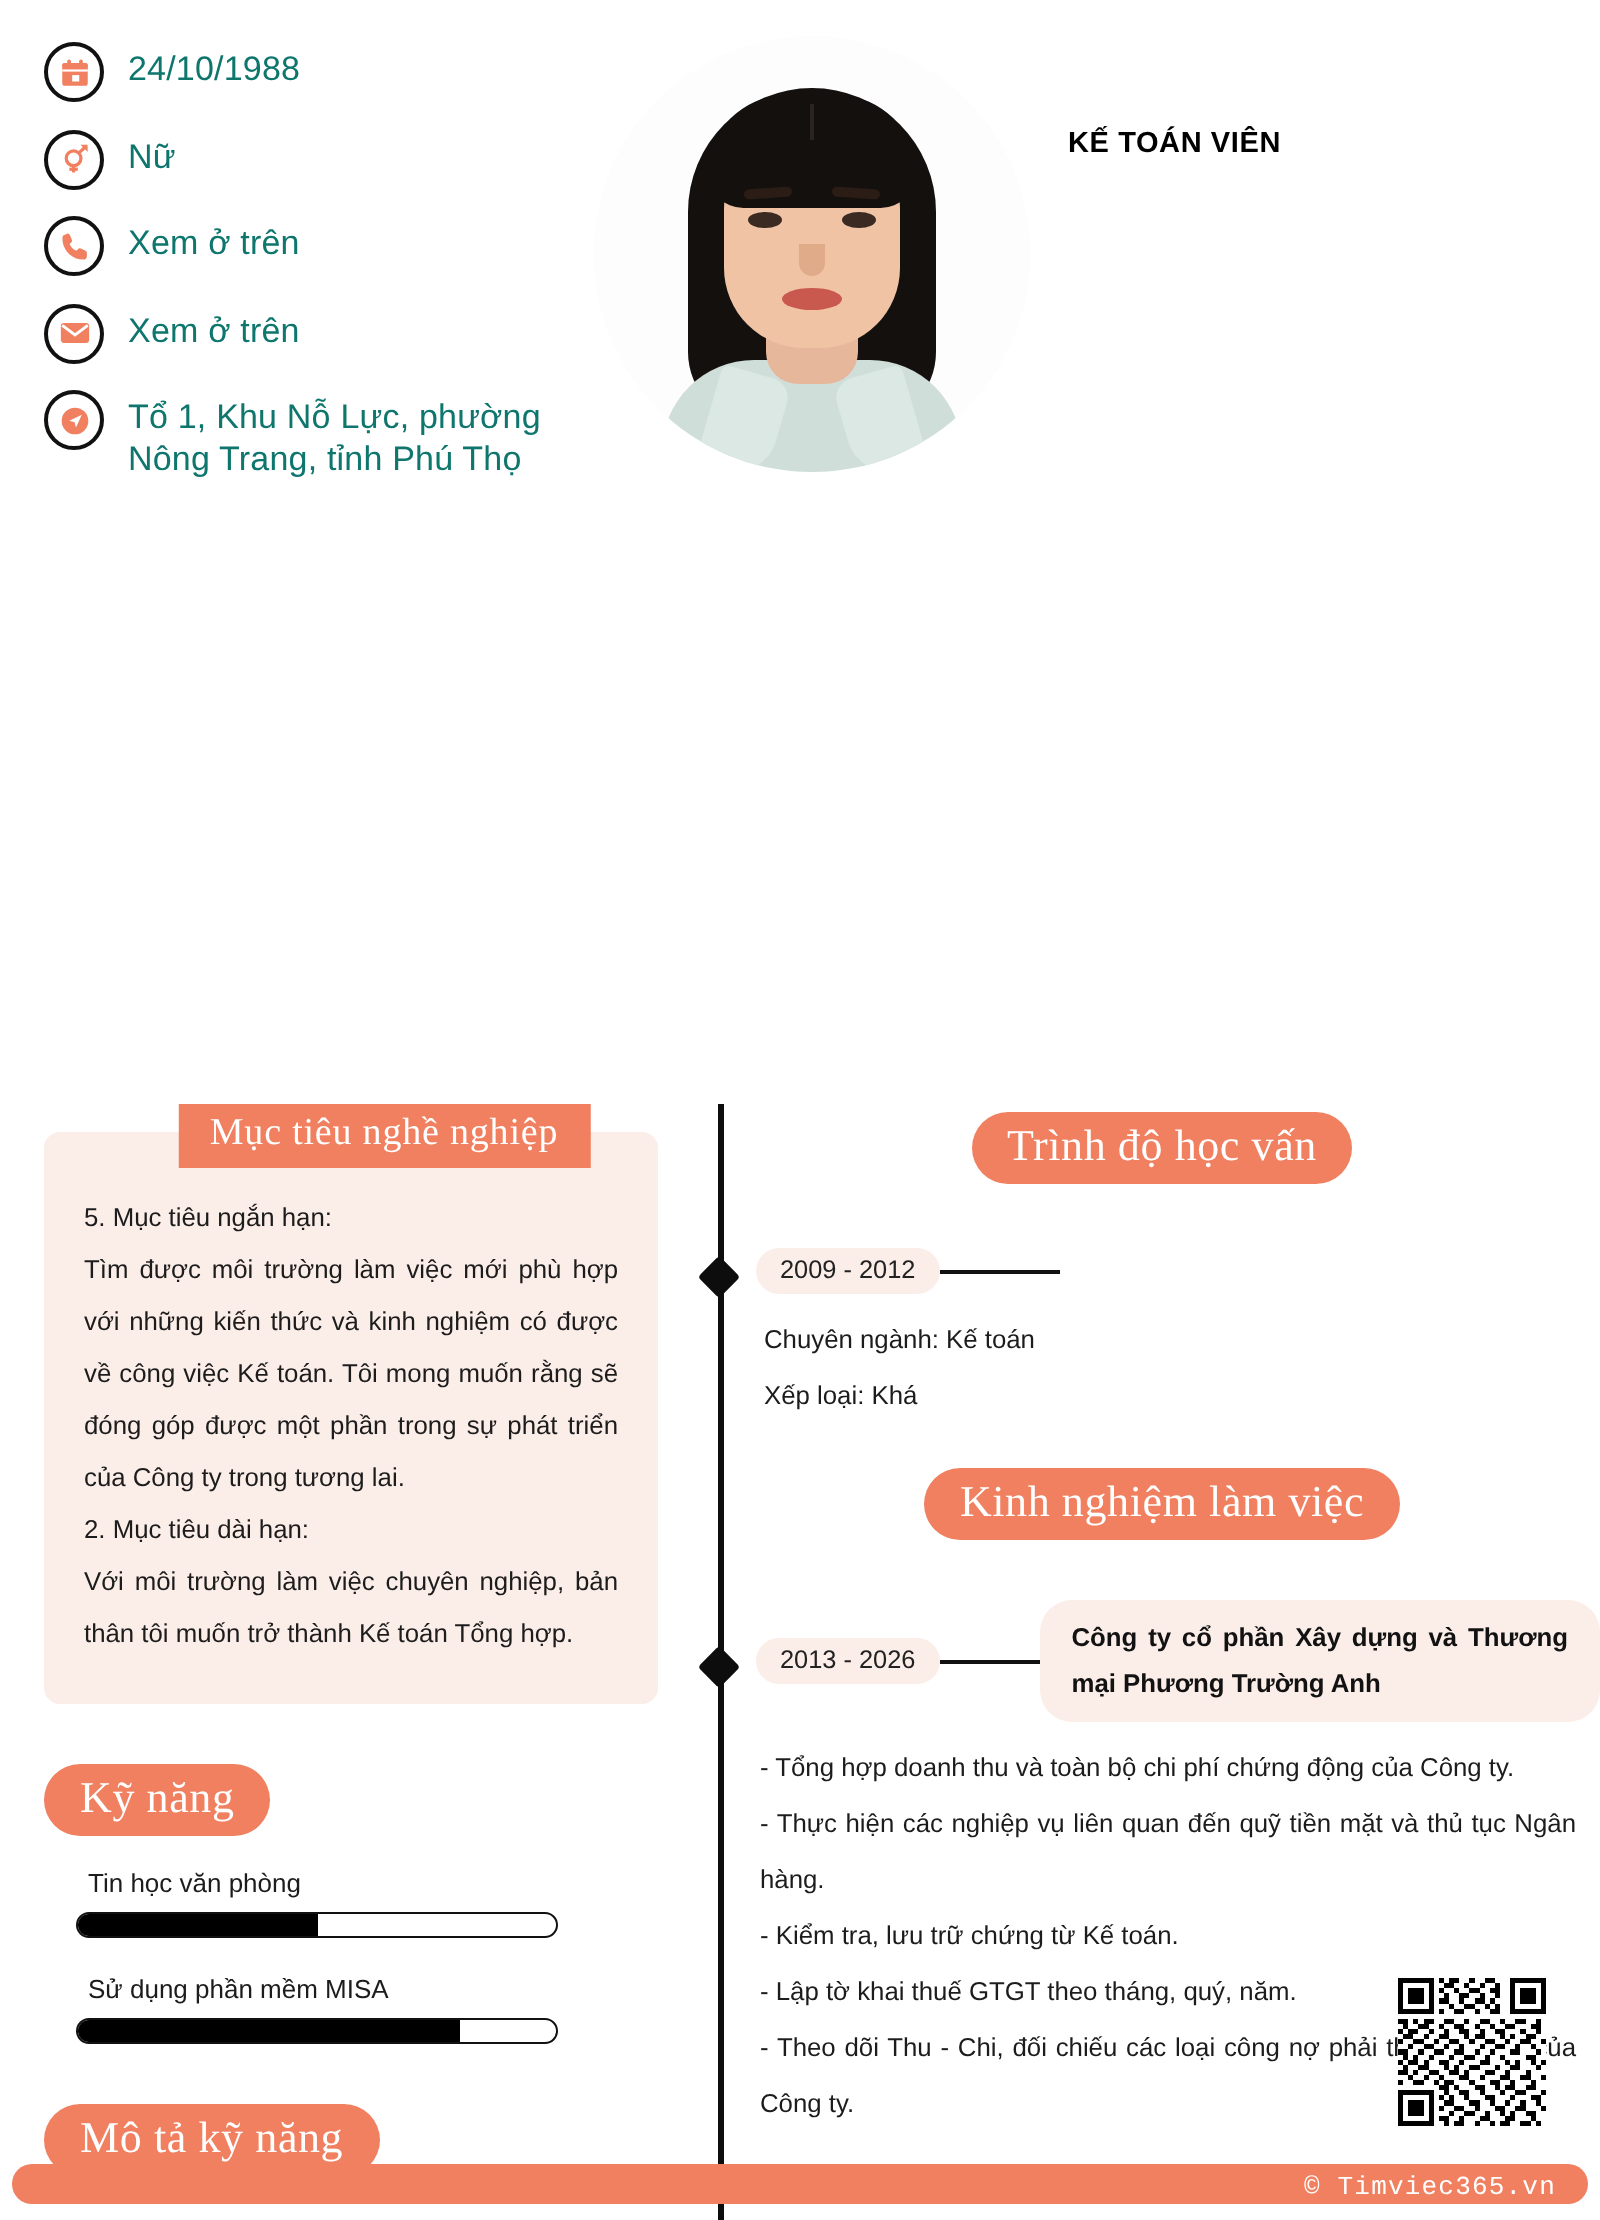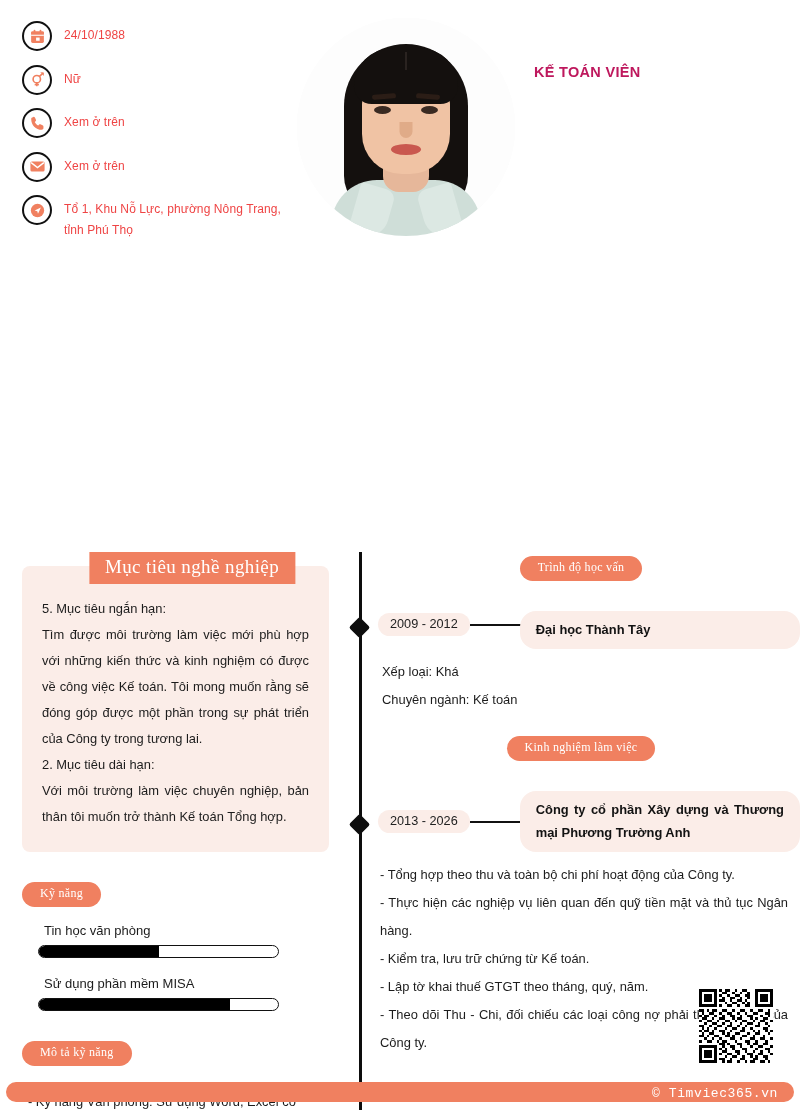--- a/index.html
+++ b/index.html
@@ -47,23 +47,23 @@
     border-radius: 50%;
     display: flex;
     align-items: center;
     justify-content: center;
     box-sizing: border-box;
     margin-right: 12px;
     margin-top: 1px;
   }
   .ci-circle svg { display: block; }
   .contact-text {
-    font-size: 12px;
+    font-size: 17px;
     line-height: 20.5px;
-    color: #ef4444;
+    color: #0f766e;
     padding-top: 5px;
     letter-spacing: 0.1px;
   }
 
   
   .photo-halo {
     position: absolute;
     left: 297px;
     top: 18px;
     width: 218px;
@@ -174,21 +174,21 @@
     font-weight: bold;
     color: #F08060;
     letter-spacing: 2.5px;
     line-height: 40px;
     margin: 0;
   }
   .cand-title {
     margin-top: 26px;
     font-size: 14.5px;
     font-weight: bold;
-    color: #be185d;
+    color: #000000;
     letter-spacing: 0.3px;
   }
 
   
   .columns {
     position: relative;
     width: 800px;
   }
   .col-left {
     position: absolute;
@@ -232,21 +232,21 @@
     text-align: justify;
   }
   .obj-text p { margin: 0; }
 
   
   .pill {
     display: inline-block;
     background: #F08060;
     color: #ffffff;
     font-family: "Liberation Serif", serif;
-    font-size: 12px;
+    font-size: 22px;
     border-radius: 20px;
     padding: 4px 18px 6px 18px;
     letter-spacing: 0.3px;
     white-space: nowrap;
   }
   .left-head { margin: 30px 0 0 22px; }
 
   .skills-wrap { margin: 16px 22px 0 38px; }
   .skill-item { margin-bottom: 18px; }
   .skill-label {
@@ -528,41 +528,40 @@
 
       <div class="r-head-wrap">
         <span class="pill">Trình độ học vấn</span>
       </div>
 
       <div class="tl-entry">
         <span class="tl-diamond"></span>
         <div class="tl-row">
           <span class="tl-date">2009 - 2012</span>
           <span class="tl-connector"></span>
-          <span class="tl-title">Đại học Thành Tây</span>
         </div>
         <div class="tl-body">
+          <div class="tl-sub">Chuyên ngành: Kế toán</div>
           <div class="tl-sub">Xếp loại: Khá</div>
-          <div class="tl-sub">Chuyên ngành: Kế toán</div>
         </div>
       </div>
 
       <div class="r-head-wrap" style="margin-top:22px;">
         <span class="pill">Kinh nghiệm làm việc</span>
       </div>
 
       <div class="tl-entry">
         <span class="tl-diamond" style="top:26px;"></span>
         <div class="tl-row">
           <span class="tl-date" style="margin-top:19px;">2013 - 2026</span>
           <span class="tl-connector" style="margin-top:30px;"></span>
           <span class="tl-title">Công ty cổ phần Xây dựng và Thương mại Phương Trường Anh</span>
         </div>
         <div class="tl-body">
-          <div class="just">- Tổng hợp theo thu và toàn bộ chi phí hoạt động của Công ty.</div>
+          <div class="just">- Tổng hợp doanh thu và toàn bộ chi phí chứng động của Công ty.</div>
           <div class="just">- Thực hiện các nghiệp vụ liên quan đến quỹ tiền mặt và thủ tục Ngân hàng.</div>
           <div class="just">- Kiểm tra, lưu trữ chứng từ Kế toán.</div>
           <div class="just">- Lập tờ khai thuế GTGT theo tháng, quý, năm.</div>
           <div class="just">- Theo dõi Thu - Chi, đối chiếu các loại công nợ phải thu, phải trả của Công ty.</div>
         </div>
       </div>
 
     </div>
   </div>
 

